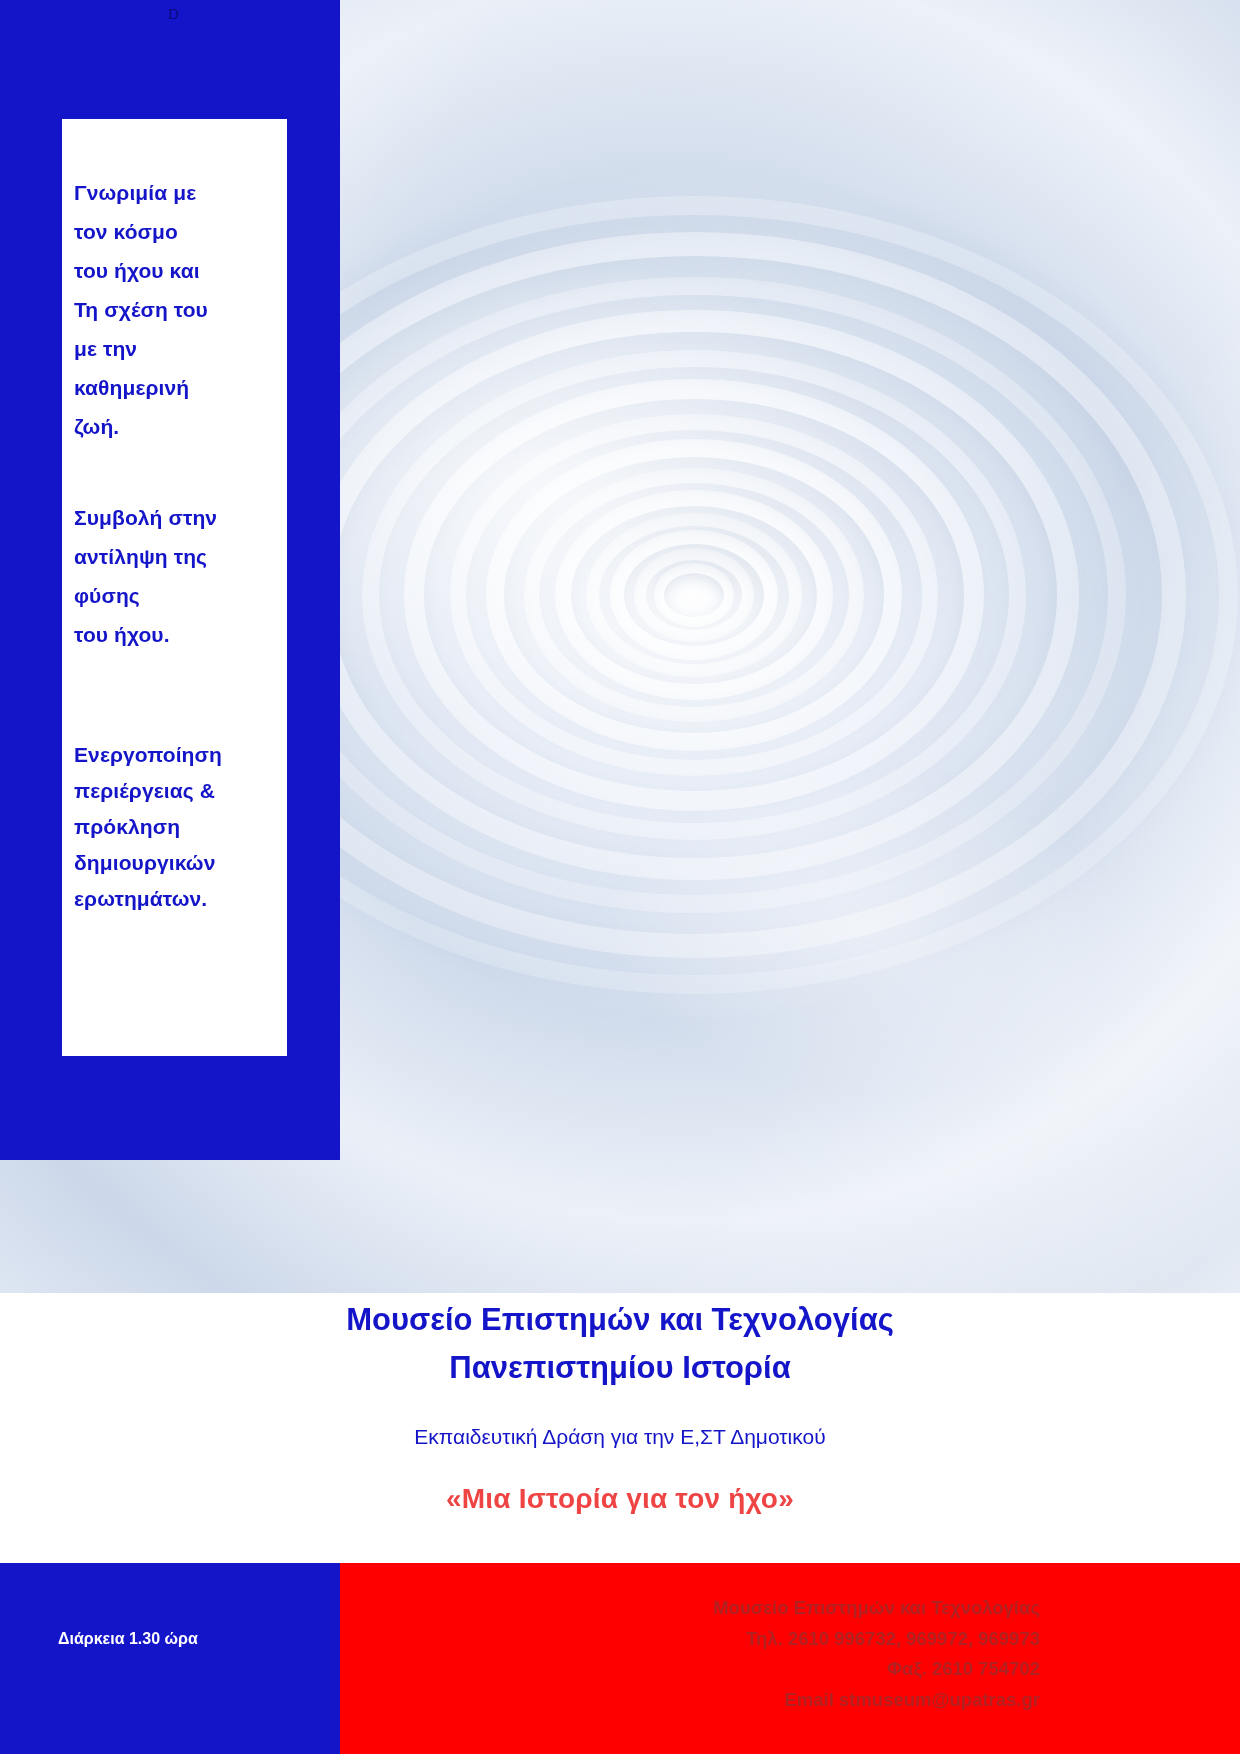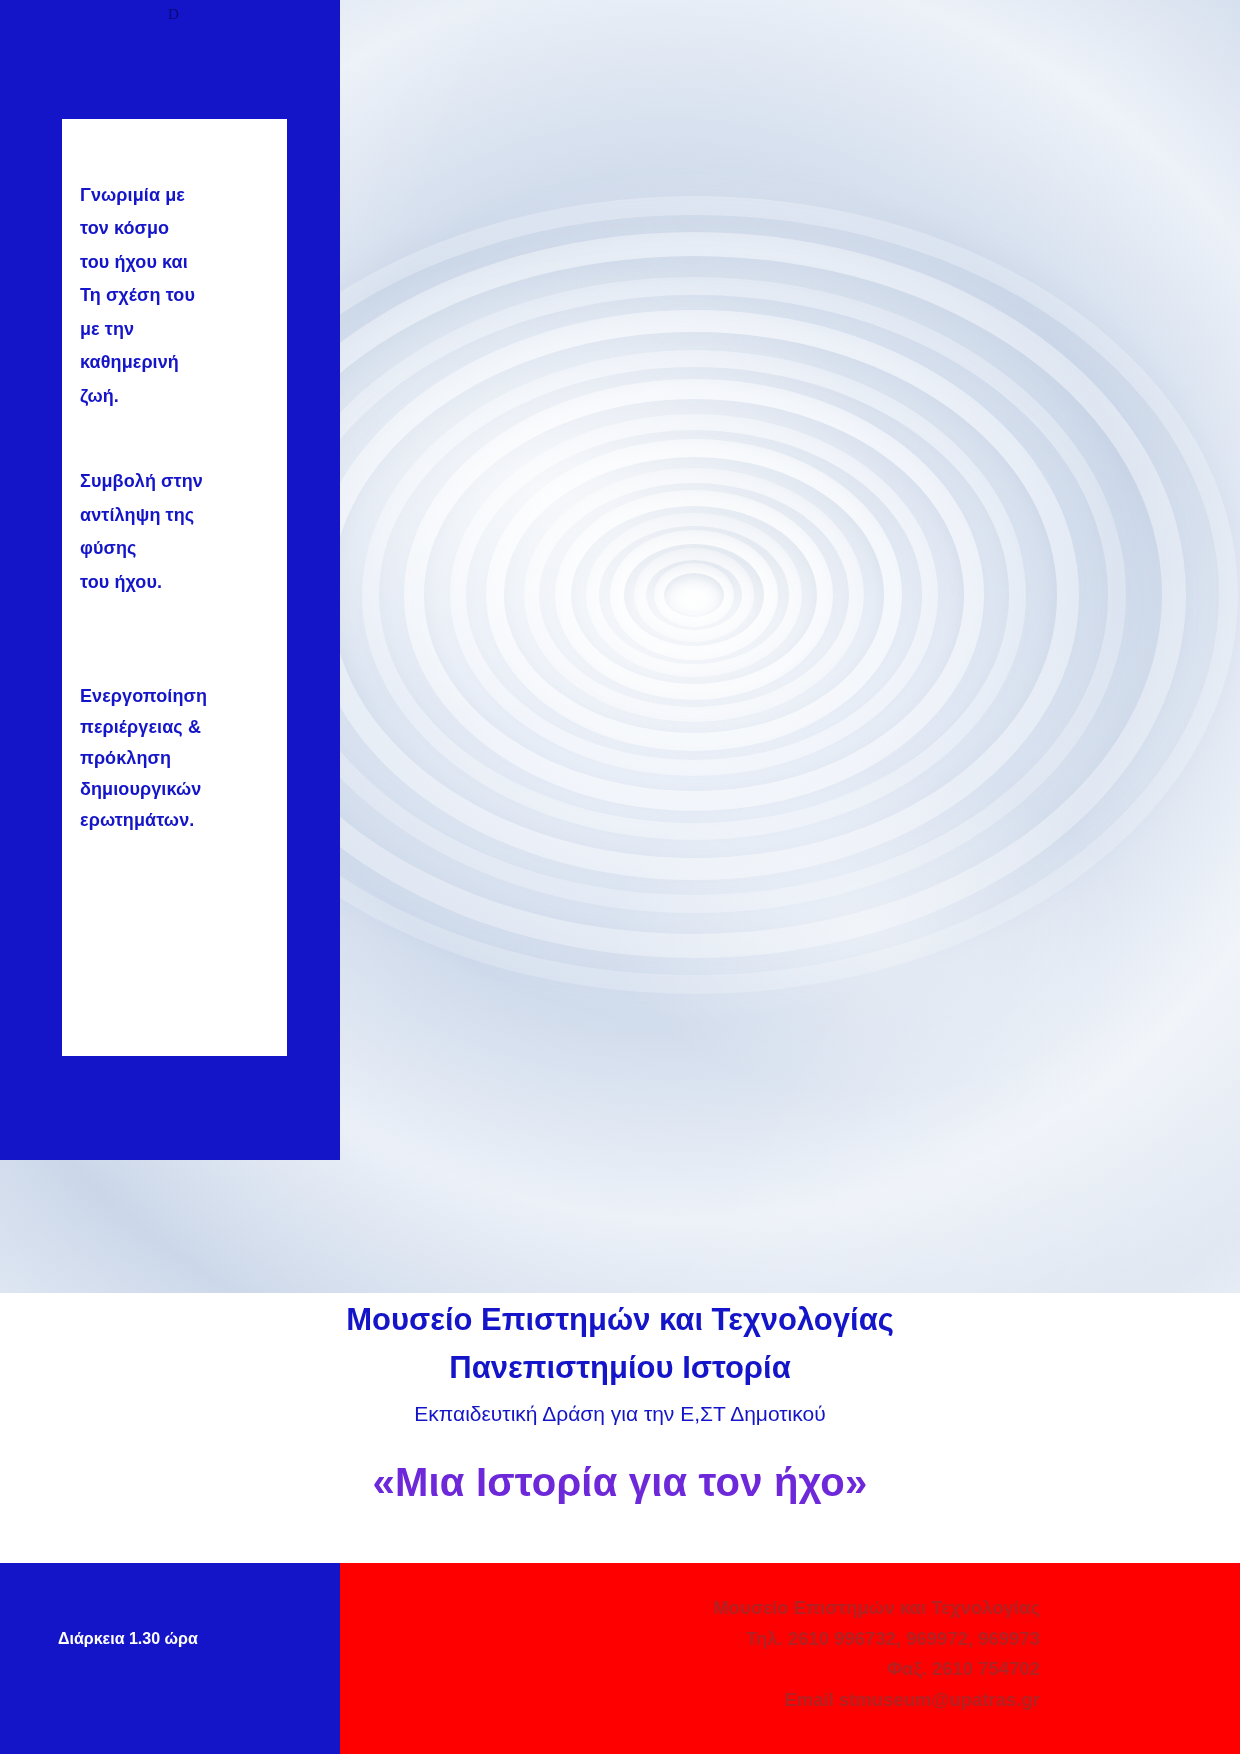--- a/index.html
+++ b/index.html
@@ -98,23 +98,23 @@
     width: 225px;
     height: 937px;
     background: #ffffff;
     box-sizing: border-box;
     padding: 52px 16px 0 10px;
   }
 
   .card-para {
     color: #1414c8;
     font-weight: bold;
-    font-size: 18px;
+    font-size: 21px;
     line-height: 1.86;
-    margin: 8px;
+    margin: 2px;
     letter-spacing: 0.1px;
   }
   .card-para.gap-a { margin-top: 52px; }
   .card-para.gap-b { margin-top: 82px; }
   .card-para.tight { line-height: 1.72; }
 
   
   .caption {
     position: absolute;
     left: 0;
@@ -129,28 +129,28 @@
     font-weight: bold;
     font-size: 31px;
     line-height: 1.35;
     margin: 0;
     padding-top: 6px;
   }
 
   .subtitle {
     color: #1414c8;
     font-size: 21px;
-    margin: 13px 0 0 0;
+    margin: 36px 0 0 0;
     font-weight: normal;
   }
 
   .headline {
-    color: #6d28d9;
-    font-weight: bold;
-    font-size: 40px;
+    color: #ef4444;
+    font-weight: bold;
+    font-size: 28px;
     margin: 34px 0 0 0;
     letter-spacing: 0.2px;
   }
 
   
   .bottom {
     position: absolute;
     left: 0;
     top: 1563px;
     width: 1240px;

